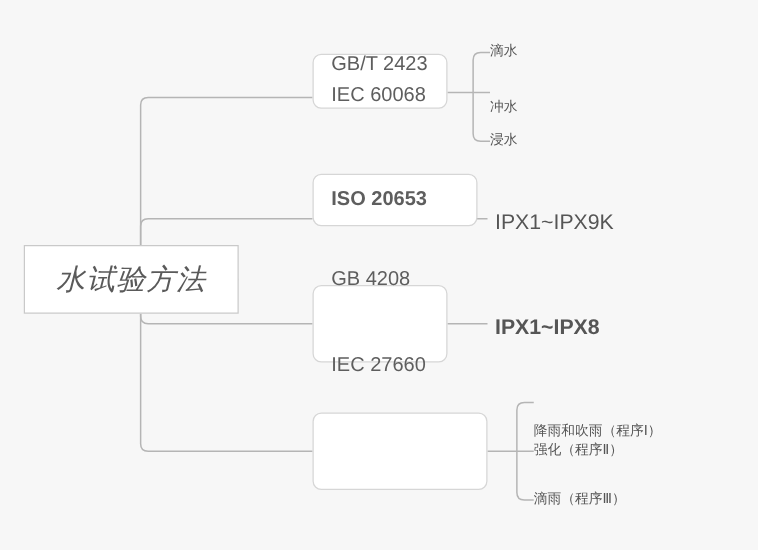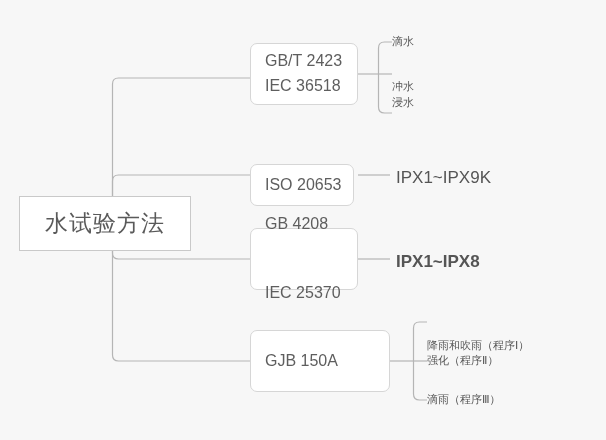--- a/index.html
+++ b/index.html
@@ -37,40 +37,41 @@
   }
   .node.root {
     border: 1px solid #c9c9c9;
     border-radius: 0;
     left: 19px;
     top: 196px;
     width: 172px;
     height: 55px;
     justify-content: center;
     align-items: center;
+    font-style: italic;
   }
   .node.root .line1 {
     font-size: 23px;
     color: #5a5a5a;
     letter-spacing: 1px;
     line-height: 1.2;
   }
   .node.branch {
     border: 1px solid #d6d6d6;
     border-radius: 7px;
     padding: 0 14px;
   }
   .node.branch .line {
     font-size: 16px;
     color: #5e5e5e;
     line-height: 1.55;
     white-space: nowrap;
   }
-  .node-b1 { left: 250px; top: 43px;  width: 108px; height: 62px; }
-  .node-b2 { left: 250px; top: 164px; width: 104px; height: 42px; }
+  .node-b1 { left: 250px; top: 43px;  width: 108px; height: 44px; }
+  .node-b2 { left: 250px; top: 139px; width: 132px; height: 42px; font-weight: bold; }
   .node-b3 { left: 250px; top: 228px; width: 108px; height: 62px; gap: 44px; }
   .node-b4 { left: 250px; top: 330px; width: 140px; height: 62px; }
 
   .leaf {
     position: absolute;
     font-size: 17px;
     color: #555555;
     white-space: nowrap;
     line-height: 1;
   }
@@ -106,37 +107,36 @@
       <path d="M413.5,361 V394 Q413.5,400 419.5,400 H427"></path>
     </g>
   </svg>
 
   <div class="node root">
     <span class="line1">水试验方法</span>
   </div>
 
   <div class="node branch node-b1">
     <span class="line">GB/T 2423</span>
-    <span class="line">IEC 36518</span>
+    <span class="line">IEC 60068</span>
   </div>
   <div class="leaf leaf-cjk" style="left:392px; top:36px;">滴水</div>
   <div class="leaf leaf-cjk" style="left:392px; top:81px;">冲水</div>
-  <div class="leaf leaf-cjk" style="left:392px; top:97px;">浸水</div>
+  <div class="leaf leaf-cjk" style="left:392px; top:107px;">浸水</div>
 
   <div class="node branch node-b2">
     <span class="line">ISO 20653</span>
   </div>
   <div class="leaf" style="left:396px; top:169px;">IPX1~IPX9K</div>
 
   <div class="node branch node-b3">
     <span class="line">GB 4208</span>
-    <span class="line">IEC 25370</span>
+    <span class="line">IEC 27660</span>
   </div>
   <div class="leaf" style="left:396px; top:253px;font-weight:bold;">IPX1~IPX8</div>
 
   <div class="node branch node-b4">
-    <span class="line">GJB 150A</span>
   </div>
   <div class="leaf leaf-cjk" style="left:427px; top:316px;margin-top:24px;">降雨和吹雨（程序Ⅰ）</div>
   <div class="leaf leaf-cjk" style="left:427px; top:394px;">滴雨（程序Ⅲ）</div>
   <div class="leaf leaf-cjk" style="left:427px; top:355px;">强化（程序Ⅱ）</div>
 
 </div>
 
 </body></html>

